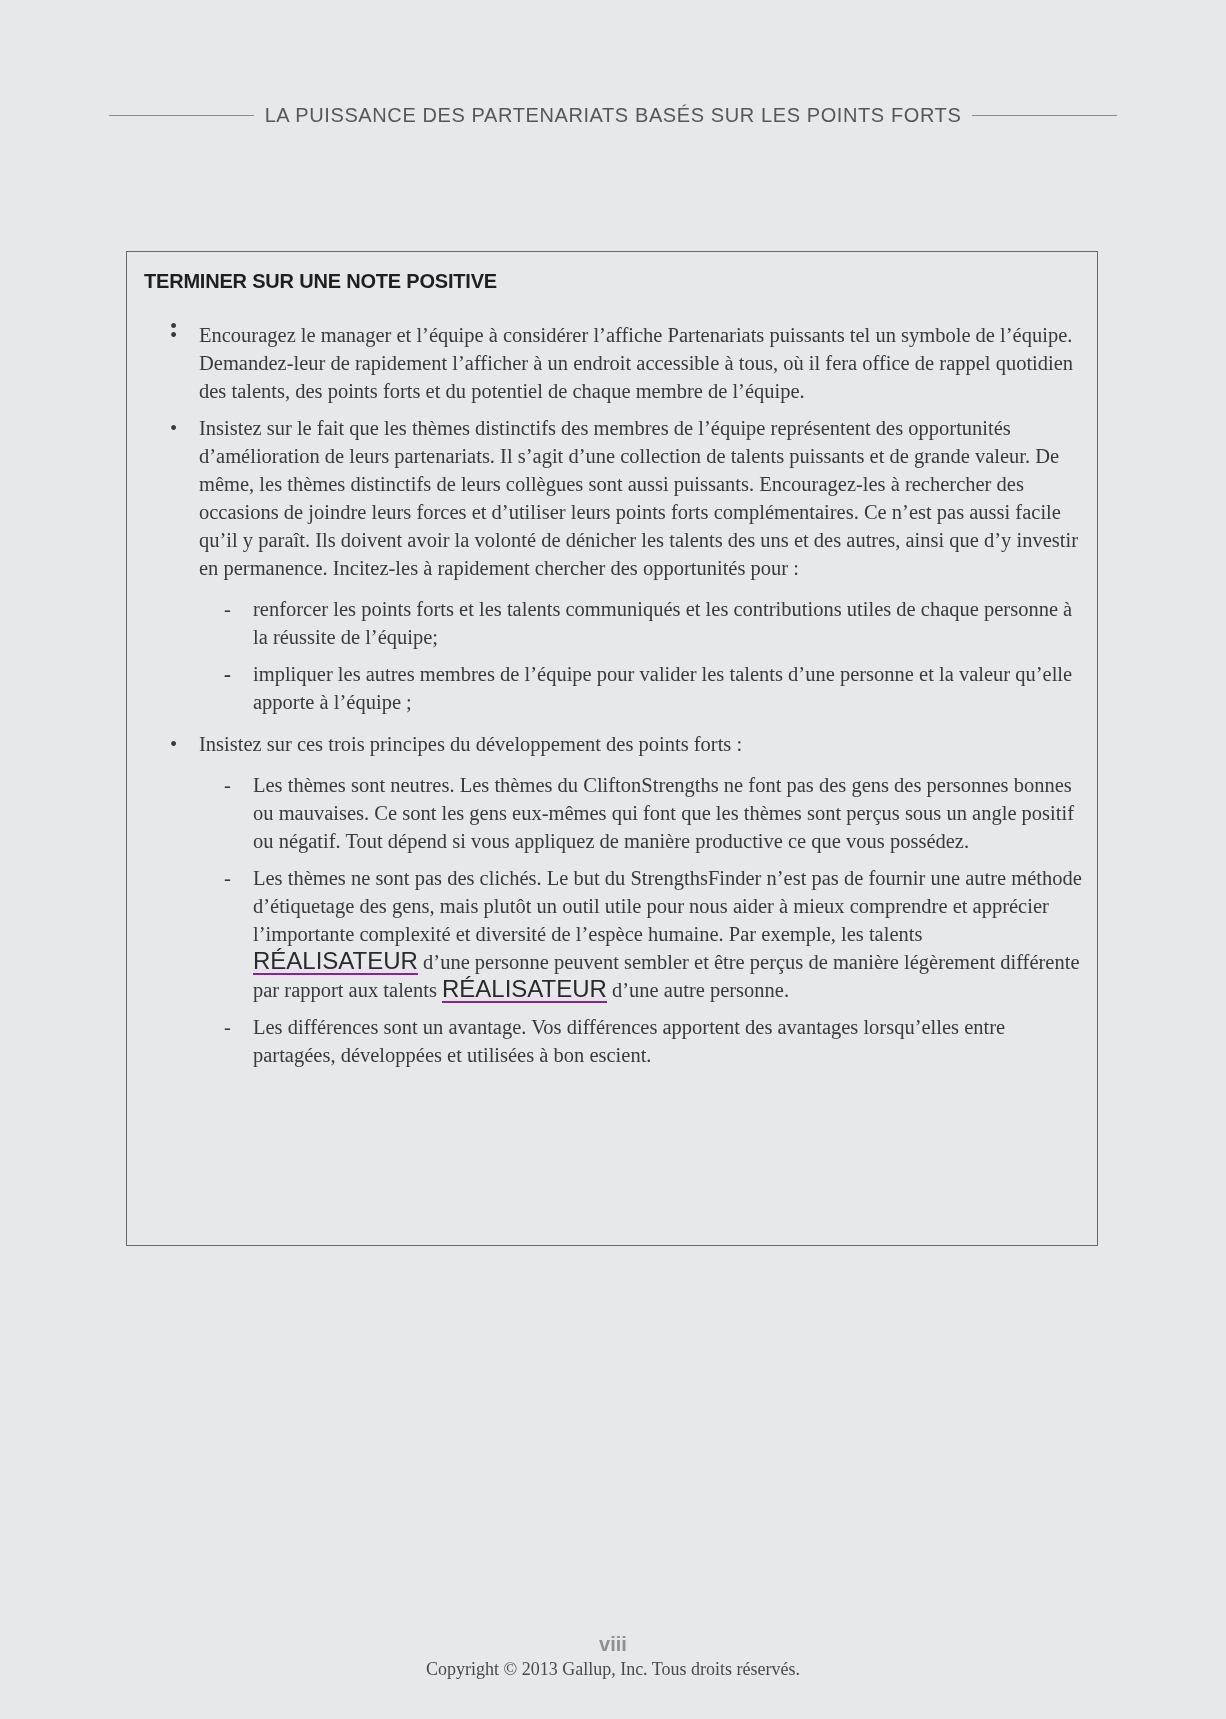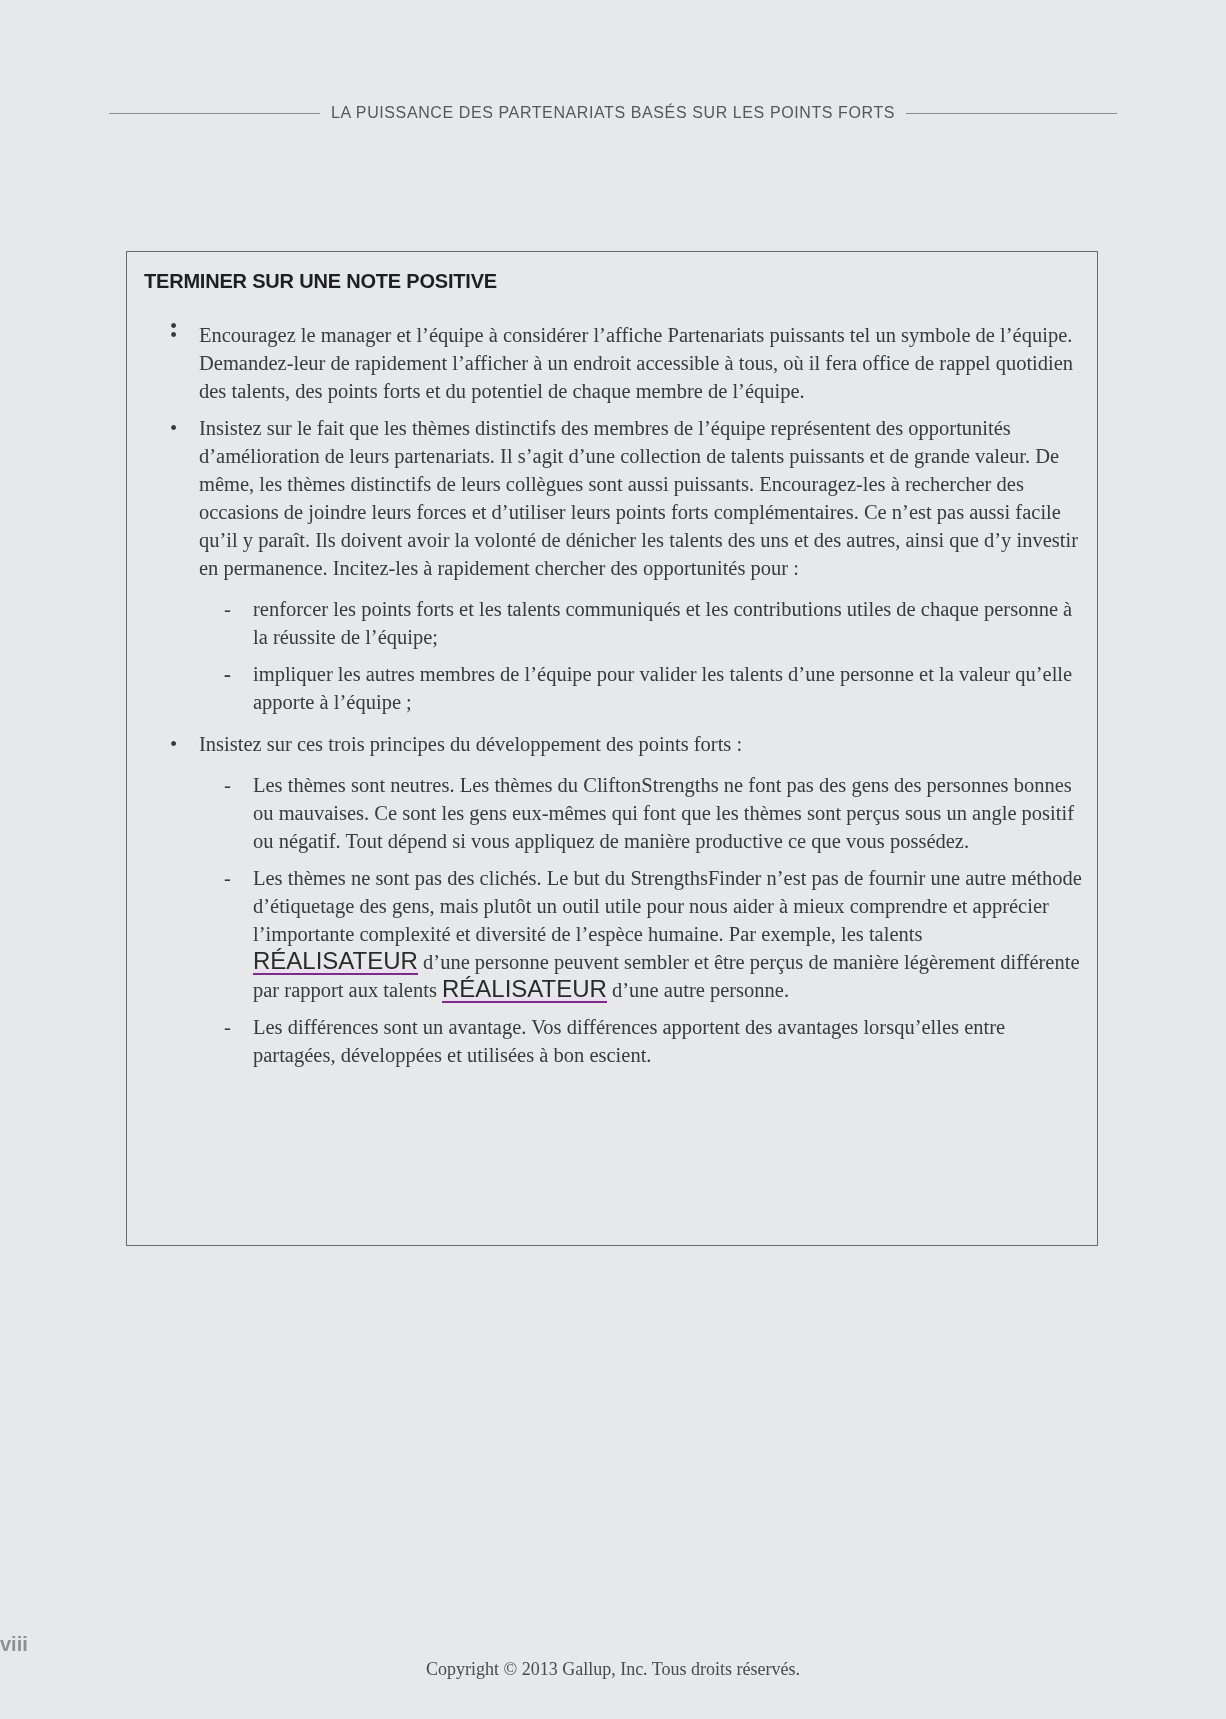--- a/index.html
+++ b/index.html
@@ -22,21 +22,21 @@
     display: flex;
     align-items: center;
   }
   .header .rule {
     flex: 1;
     height: 0;
     border-top: 1.5px solid #8a8b8d;
   }
   .header .title {
     font-family: "Liberation Sans", sans-serif;
-    font-size: 16px;
+    font-size: 20px;
     letter-spacing: 0.6px;
     color: #55575a;
     padding: 0 11px;
     white-space: nowrap;
   }
   .box {
     position: absolute;
     top: 251px;
     left: 126px;
     width: 972px;
@@ -97,20 +97,21 @@
     border-bottom: 2px solid #7e2a8a;
     box-shadow: inset 0 -6px 0 #ecdff0;
     line-height: 24px;
     display: inline-block;
   }
   .footer-page {
     position: absolute;
     top: 1633px;
     left: 0;
     width: 1226px;
+    text-align: center;
     font-family: "Liberation Sans", sans-serif;
     font-weight: bold;
     font-size: 20px;
     color: #8e8f91;
   }
   .footer-copy {
     position: absolute;
     top: 1659px;
     left: 0;
     width: 1226px;

